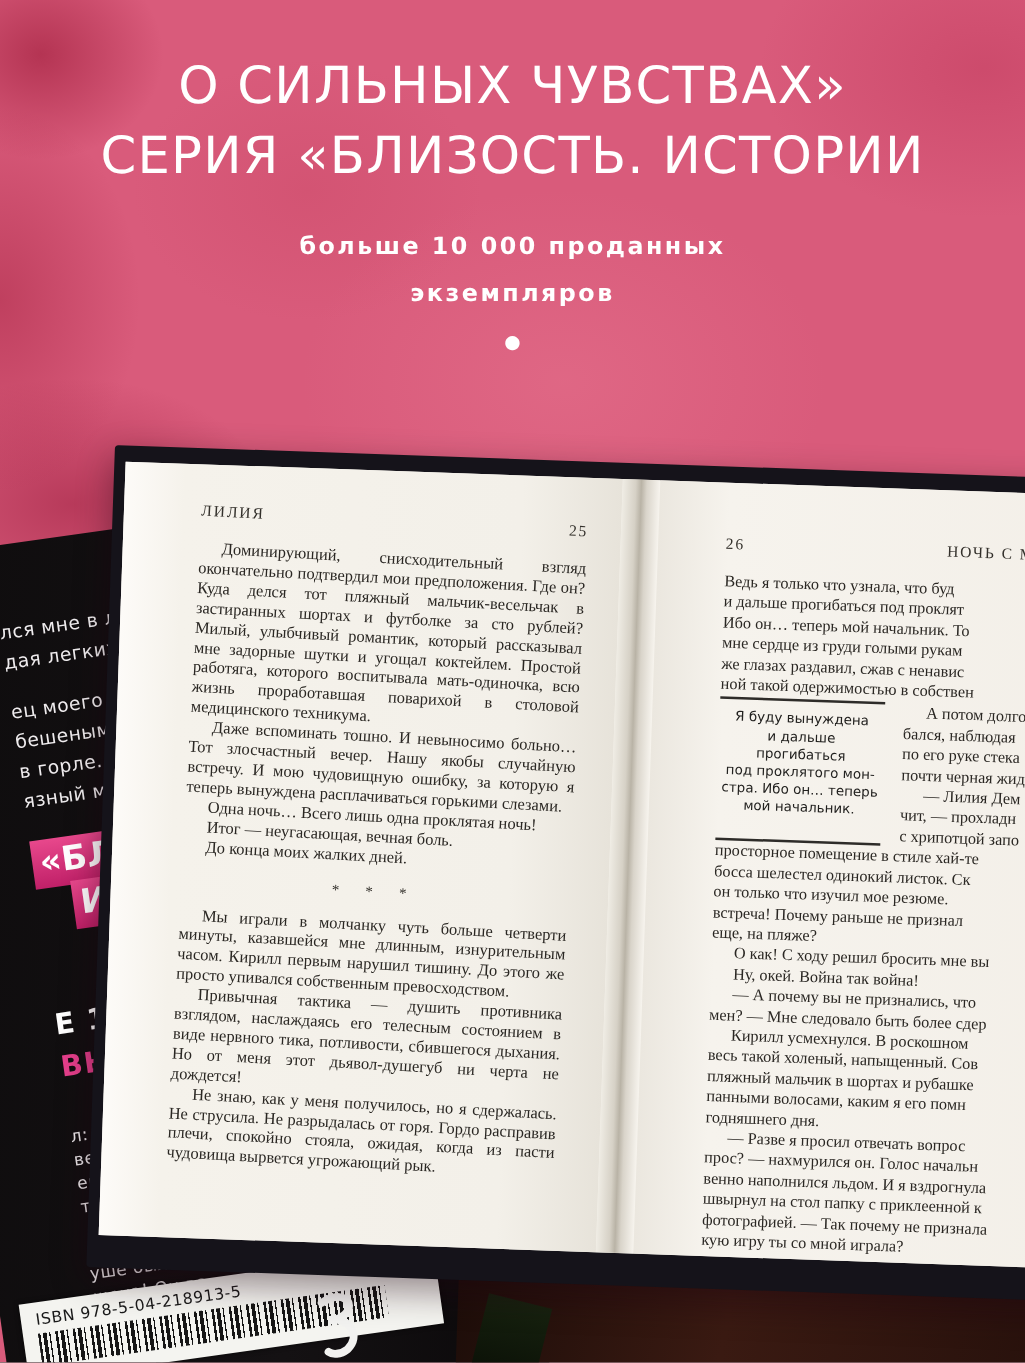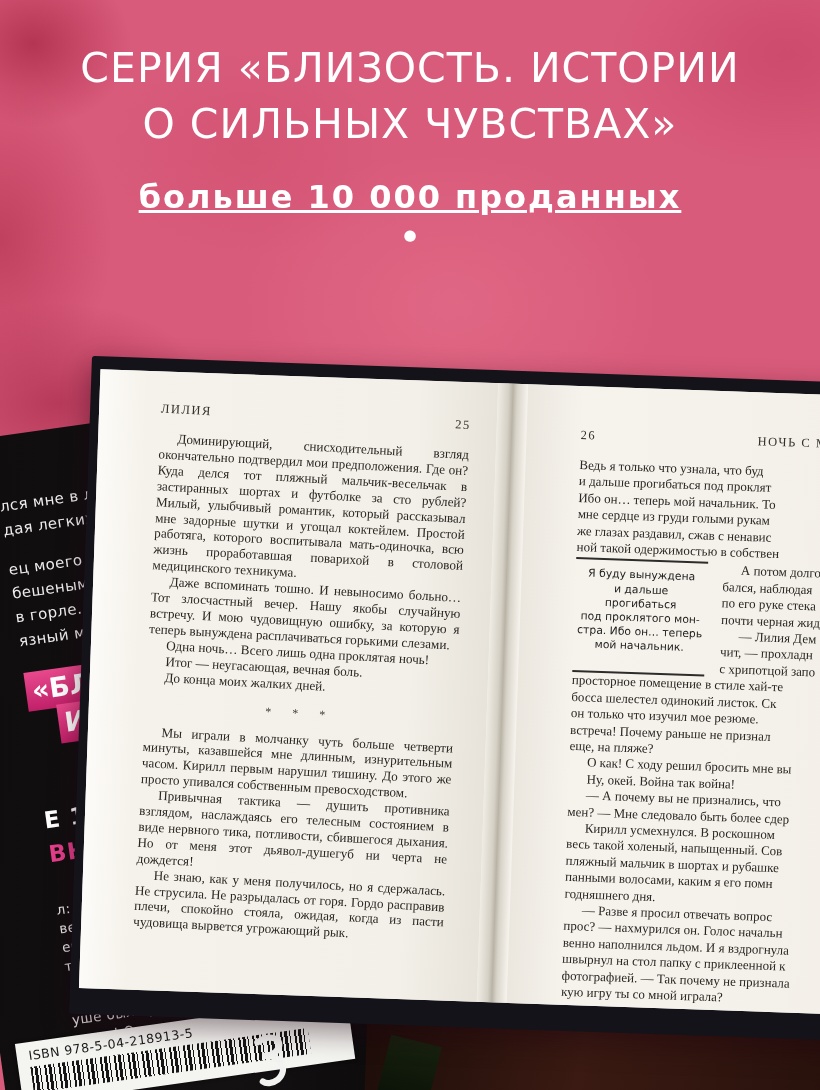--- a/index.html
+++ b/index.html
@@ -9,21 +9,21 @@
       radial-gradient(140px 120px at 4% 4%, rgba(150,20,50,.55), rgba(150,20,50,0) 70%),
       radial-gradient(160px 220px at 0% 22%, rgba(160,30,60,.45), rgba(160,30,60,0) 70%),
       radial-gradient(220px 140px at 7% 37%, rgba(150,25,58,.5), rgba(150,25,58,0) 72%),
       radial-gradient(240px 160px at 96% 5%, rgba(190,55,90,.45), rgba(190,55,90,0) 75%),
       radial-gradient(300px 220px at 55% 28%, rgba(235,125,150,.35), rgba(235,125,150,0) 70%),
       radial-gradient(200px 150px at 30% 14%, rgba(200,70,100,.35), rgba(200,70,100,0) 70%),
       #d95b7b;}
   
   .banner{position:absolute;left:0;top:0;width:100%;padding-top:40px;text-align:center;color:#fff;}
   .banner .title{font-size:41px;line-height:56px;font-weight:400;letter-spacing:1px;}
-  .banner .stats{margin-top:26px;font-weight:700;font-size:32px;line-height:38px;letter-spacing:2px;text-decoration:underline;}
+  .banner .stats{margin-top:26px;font-weight:700;font-size:19px;line-height:38px;letter-spacing:2px;}
   .banner .dot{font-size:15px;line-height:15px;margin:12px 0 10px;}
   
   .dark-book{position:absolute;left:-85px;top:448px;width:430px;height:780px;
     background:linear-gradient(100deg,#0e0c0d,#141113 60%,#0a0809);
     transform:rotate(-8deg);transform-origin:left top;color:#f4f2f3;
     padding:58px 0 0 76px;box-sizing:border-box;}
   .frag{font-size:15px;line-height:24px;letter-spacing:.4px;color:#efecee;}
   .frag-group{margin-bottom:16px;}
   .hl-lines{margin:24px 0 26px;}
   .hl-lines div{display:block;font-size:27px;line-height:30px;font-weight:700;color:#fff;
@@ -76,25 +76,26 @@
   .beside{margin-left:15px;}
   .head-right-wrap{display:flex;justify-content:space-between;width:248px;}
 </style>
 </head>
 <body>
 
 <div class="stage">
 
   <div class="banner">
     <div class="title">
+        <div>О СИЛЬНЫХ ЧУВСТВАХ»</div>
         <div>СЕРИЯ «БЛИЗОСТЬ. ИСТОРИИ</div>
-        <div>О СИЛЬНЫХ ЧУВСТВАХ»</div>
       </div>
     <div class="stats">
         <div>больше 10 000 проданных</div>
+        <div>экземпляров</div>
       </div>
     <div class="dot">●</div>
   </div>
 
   <div class="dark-book">
     <div class="frag-group">
         <div class="frag">лся мне в лицо, у</div>
         <div class="frag">дая легких денег.</div>
       </div>
     <div class="frag-group">

